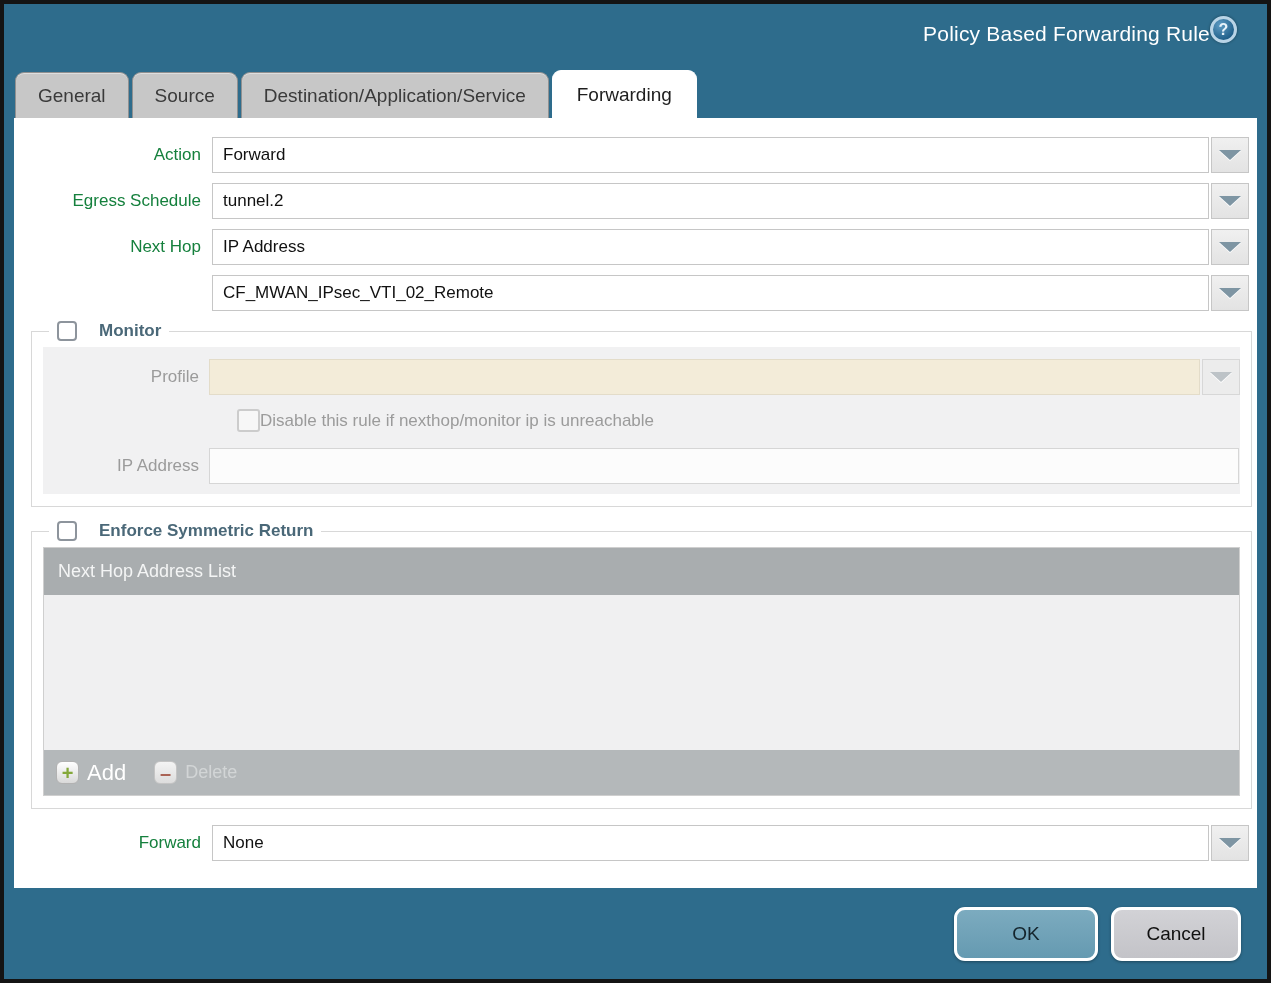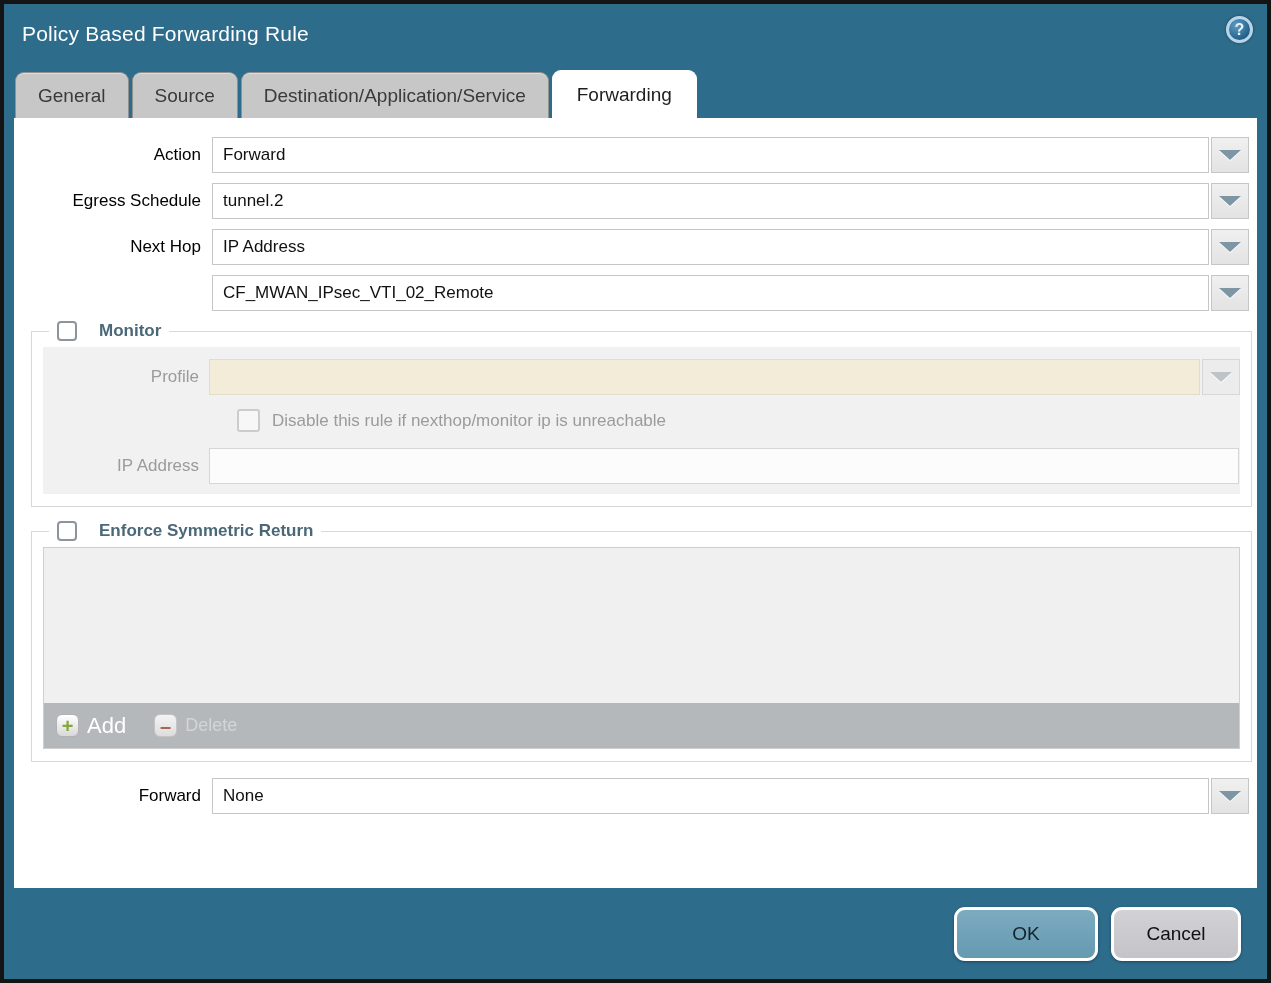--- a/index.html
+++ b/index.html
@@ -10,21 +10,21 @@
   }
   .dialog {
     position: absolute; inset: 0;
     border: 4px solid #141414;
     background: #2e6c8c;
     display: flex; flex-direction: column;
   }
   
   .title-bar {
     height: 60px; display: flex; align-items: center;
-    padding: 0 14px 0 18px; color: #fff;
+    padding: 0 30px 0 18px; color: #fff; text-align: right;
   }
   .title-text { font-size: 21px; letter-spacing: 0.2px; flex: 1; }
   .help-btn {
     width: 27px; height: 27px; border-radius: 50%;
     border: 3px solid #b9d4e6;
     background: radial-gradient(circle at 35% 30%, #5e9cc4, #1f5e88 75%);
     color: #e8f3fa; font-size: 16px; font-weight: bold;
     display: flex; align-items: center; justify-content: center;
     cursor: pointer; align-self: flex-start; margin-top: 12px;
     box-shadow: 0 0 3px rgba(0,0,0,.4);
@@ -46,21 +46,21 @@
     padding: 13px 24px 12px 24px; box-shadow: none;
   }
   
   .content {
     background: #ffffff; margin: 0 10px; height: 770px;
     padding-top: 19px; overflow: hidden;
   }
   .form-row { display: flex; align-items: center; margin: 0 8px 10px 0; }
   .form-label {
     width: 198px; text-align: right; padding-right: 11px;
-    font-size: 17px; color: #000000; flex: none; white-space: nowrap;
+    font-size: 17px; color: #15803d; flex: none; white-space: nowrap;
   }
   .text-input {
     flex: 1; height: 36px; border: 1px solid #c6c6c6; background: #fff;
     font-family: "Liberation Sans", sans-serif; font-size: 17px; color: #111;
     padding: 0 10px; outline: none; min-width: 0;
   }
   .dd-btn {
     width: 38px; height: 36px; margin-left: 2px; flex: none;
     background: linear-gradient(#f0f0f0, #e3e3e3);
     border: 1px solid #c6c6c6; cursor: pointer;
@@ -91,21 +91,21 @@
   .panel { background: #f1f1f2; padding: 12px 0 10px 0; margin-top: 6px; }
   .panel .form-row { margin: 0; }
   .panel .form-label { width: 166px; padding-right: 10px; color: #9b9b9b; }
   .input-disabled-beige {
     background: #f3ecd9; border: 1px solid #e3dcc9; color: #6b6b6b;
   }
   .input-disabled-gray {
     background: #fcfcfc; border: 1px solid #d6d6d6; color: #6b6b6b;
   }
   .panel-check-row {
-    display: flex; align-items: center; gap: 12px;
+    display: flex; align-items: center; 
     margin: 14px 0 16px 194px;
   }
   .checkbox.disabled { border: 2px solid #cccccc; width: 23px; height: 23px; border-radius: 3px; cursor: default; background: #f7f7f7; }
   .panel-check-label { font-size: 17px; color: #9b9b9b; }
   .fieldset-symmetric { margin-top: 14px; }
   
   .nh-table { margin-top: 6px; border: 1px solid #cfcfcf; }
   .nh-header {
     height: 47px; background: #a9adaf; color: #f4f5f5; font-size: 18px;
     display: flex; align-items: center; padding-left: 14px;
@@ -217,20 +217,21 @@
         </div>
       </div>
     </fieldset>
 
     <fieldset class="fieldset-symmetric">
       <legend>
         <span class="checkbox"></span>
         <span>Enforce Symmetric Return</span>
       </legend>
       <div class="nh-table">
+        <div class="nh-header">Next Hop Address List</div>
         <div class="nh-body"></div>
         <div class="nh-footer">
           <div class="tool-btn">
             <span class="tool-icon plus">+</span>
             <span class="tool-label-add">Add</span>
           </div>
           <div class="tool-btn disabled">
             <span class="tool-icon minus">–</span>
             <span class="tool-label-delete">Delete</span>
           </div>

